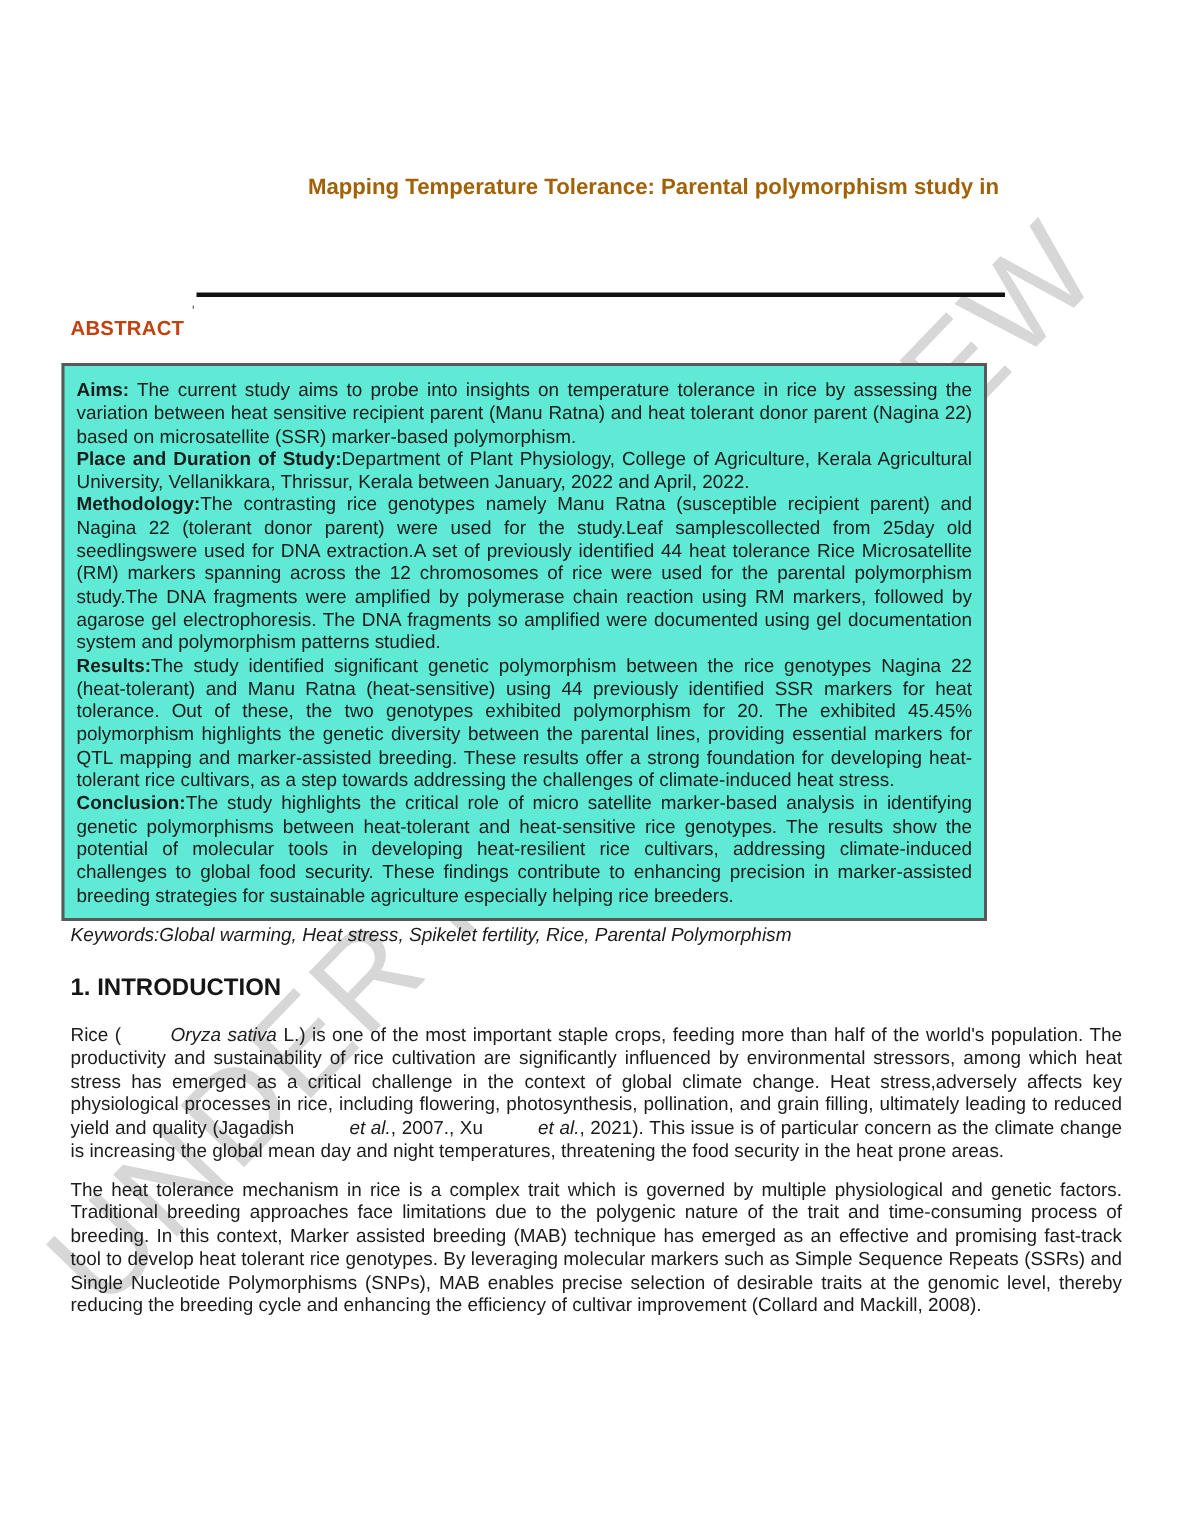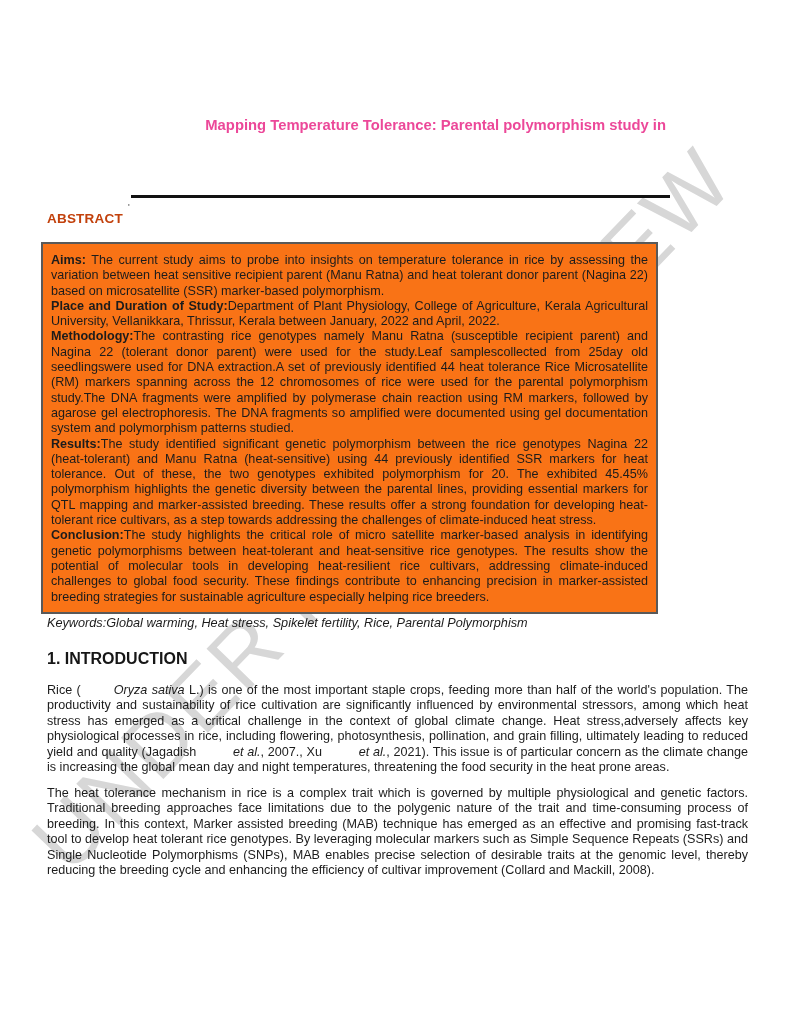--- a/index.html
+++ b/index.html
@@ -38,21 +38,21 @@
   }
   .title-block {
     position: absolute;
     left: 130px;
     top: 117px;
     width: 536px;
     text-align: right;
     font-weight: 700;
     font-size: 14.8px;
     line-height: 17.5px;
-    color: #ec4899;
+    color: #a16207;
   }
   .title-rule {
     position: absolute;
     left: 131px;
     top: 195px;
     width: 539px;
     height: 3px;
     background: #111111;
   }
   .stray-mark {
@@ -71,21 +71,21 @@
     letter-spacing: 0.2px;
     color: #c2410c;
   }
   .abstract-box {
     position: absolute;
     left: 41px;
     top: 242px;
     width: 617px;
     box-sizing: border-box;
     border: 2px solid #595959;
-    background: #f97316;
+    background: #5eead4;
     padding: 9px 8px 7px 8px;
   }
   .abstract-box p {
     margin: 0;
     font-size: 12.6px;
     line-height: 15.3px;
     text-align: justify;
   }
   .abstract-box p b {
     font-weight: 700;

